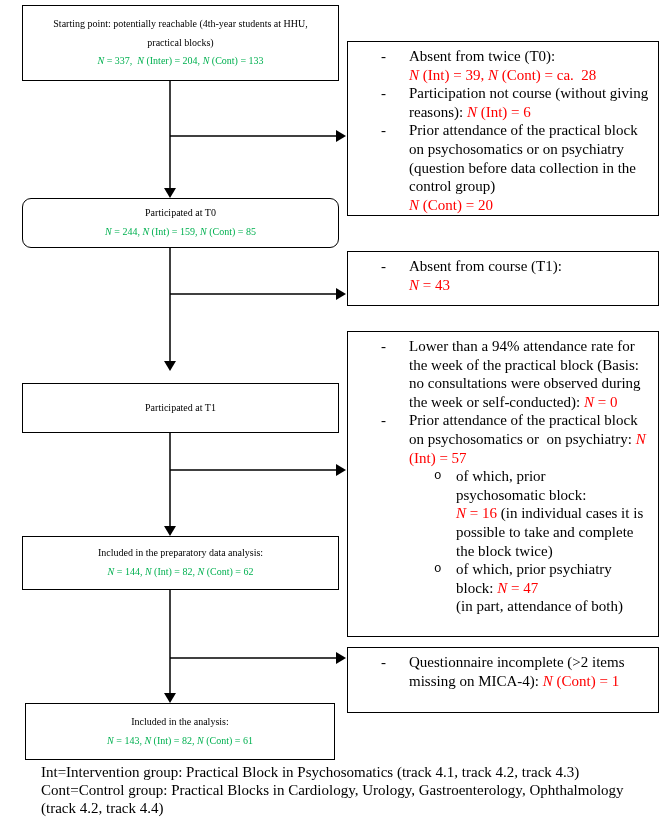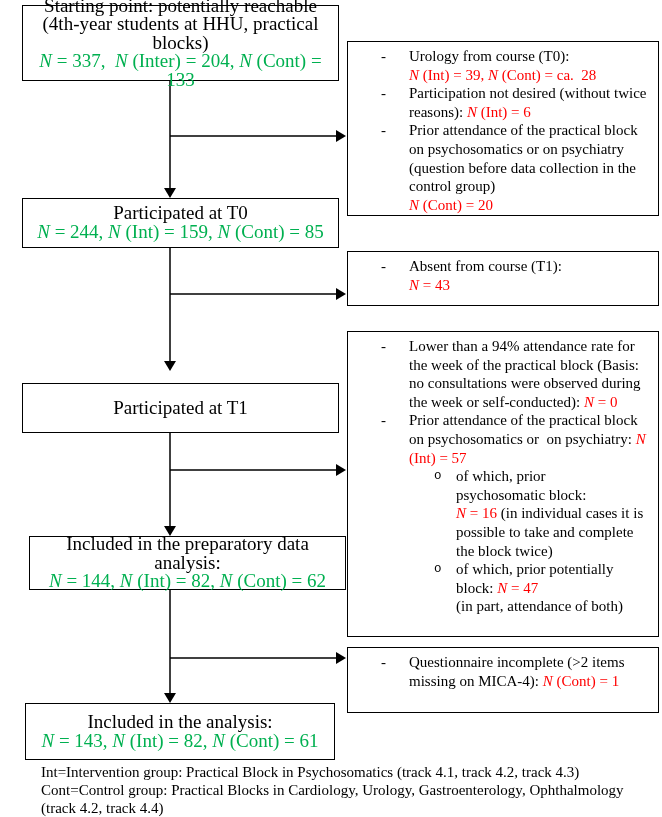--- a/index.html
+++ b/index.html
@@ -7,21 +7,21 @@
     width:662px;height:817px;
     font-family:"Liberation Serif","DejaVu Serif",serif;
     color:#000;
   }
   .canvas{position:relative;width:662px;height:817px;overflow:hidden;background:#fff;}
   svg.connectors{position:absolute;left:0;top:0;z-index:1;}
   .fbox{
     position:absolute;z-index:2;box-sizing:border-box;
     border:1.5px solid #000;background:#fff;
     display:flex;flex-direction:column;justify-content:center;
-    text-align:center;font-size:19px;line-height:18.6px;
+    text-align:center;font-size:10px;line-height:18.6px;
     padding:2px 12px;
   }
   .fbox .ftitle{white-space:pre-wrap;}
   .fbox .stats{color:var(--green,#00B050);white-space:pre-wrap;}
   .ebox{
     position:absolute;z-index:2;box-sizing:border-box;
     border:1.5px solid #000;background:#fff;
     font-size:15px;line-height:18.6px;
     padding:5px 8px 5px 0;
   }
@@ -64,48 +64,48 @@
       <polygon points="336,464 336,476 346,470"></polygon>
       <polygon points="336,652 336,664 346,658"></polygon>
     </g>
   </svg>
 
   <div class="fbox" style="left:22px;top:5px;width:317px;height:76px;">
     <div class="ftitle">Starting point: potentially reachable (4th-year students at HHU, practical blocks)</div>
     <div class="stats"><em>N</em> = 337,  <em>N</em> (Inter) = 204, <em>N</em> (Cont) = 133</div>
   </div>
 
-  <div class="fbox" style="left:22px;top:198px;width:317px;height:50px;">
+  <div class="fbox" style="left:22px;top:198px;width:317px;height:50px;border-radius:9px;">
     <div class="ftitle">Participated at T0</div>
     <div class="stats"><em>N</em> = 244, <em>N</em> (Int) = 159, <em>N</em> (Cont) = 85</div>
   </div>
 
   <div class="fbox" style="left:22px;top:371px;width:317px;height:50px;margin-top:12px;">
     <div class="ftitle">Participated at T1</div>
   </div>
 
-  <div class="fbox" style="left:22px;top:536px;width:317px;height:54px;margin-left:7px;">
+  <div class="fbox" style="left:22px;top:536px;width:317px;height:54px;">
     <div class="ftitle">Included in the preparatory data analysis:</div>
     <div class="stats"><em>N</em> = 144, <em>N</em> (Int) = 82, <em>N</em> (Cont) = 62</div>
   </div>
 
   <div class="fbox" style="left:25px;top:703px;width:310px;height:57px;">
     <div class="ftitle">Included in the analysis:</div>
     <div class="stats"><em>N</em> = 143, <em>N</em> (Int) = 82, <em>N</em> (Cont) = 61</div>
   </div>
 
   <div class="ebox" style="left:347px;top:41px;width:312px;height:175px;">
       <div class="ritem l1">
         <span class="marker">-</span>
-        <span class="content"><span class="blk">Urology from course (T0):
+        <span class="content"><span class="blk">Absent from twice (T0):
 </span><span class="red"><em>N</em> (Int) = 39, <em>N</em> (Cont) = ca.  28</span></span>
       </div>
       <div class="ritem l1">
         <span class="marker">-</span>
-        <span class="content"><span class="blk">Participation not desired (without twice reasons): </span><span class="red"><em>N</em> (Int) = 6</span></span>
+        <span class="content"><span class="blk">Participation not course (without giving reasons): </span><span class="red"><em>N</em> (Int) = 6</span></span>
       </div>
       <div class="ritem l1">
         <span class="marker">-</span>
         <span class="content"><span class="blk">Prior attendance of the practical block on psychosomatics or on psychiatry (question before data collection in the control group)
 </span><span class="red"><em>N</em> (Cont) = 20</span></span>
       </div>
     </div>
   <div class="ebox" style="left:347px;top:251px;width:312px;height:55px;">
       <div class="ritem l1">
         <span class="marker">-</span>
@@ -123,21 +123,21 @@
         <span class="content"><span class="blk">Prior attendance of the practical block on psychosomatics or  on psychiatry: </span><span class="red"><em>N</em> (Int) = 57</span></span>
       </div>
       <div class="ritem l2">
         <span class="marker">o</span>
         <span class="content"><span class="blk">of which, prior
 psychosomatic block:
 </span><span class="red"><em>N</em> = 16</span><span class="blk"> (in individual cases it is possible to take and complete the block twice)</span></span>
       </div>
       <div class="ritem l2">
         <span class="marker">o</span>
-        <span class="content"><span class="blk">of which, prior potentially
+        <span class="content"><span class="blk">of which, prior psychiatry
 block: </span><span class="red"><em>N</em> = 47</span><span class="blk">
 (in part, attendance of both)</span></span>
       </div>
     </div>
   <div class="ebox" style="left:347px;top:647px;width:312px;height:66px;">
       <div class="ritem l1">
         <span class="marker">-</span>
         <span class="content"><span class="blk">Questionnaire incomplete (&gt;2 items missing on MICA-4): </span><span class="red"><em>N</em> (Cont) = 1</span></span>
       </div>
     </div>

